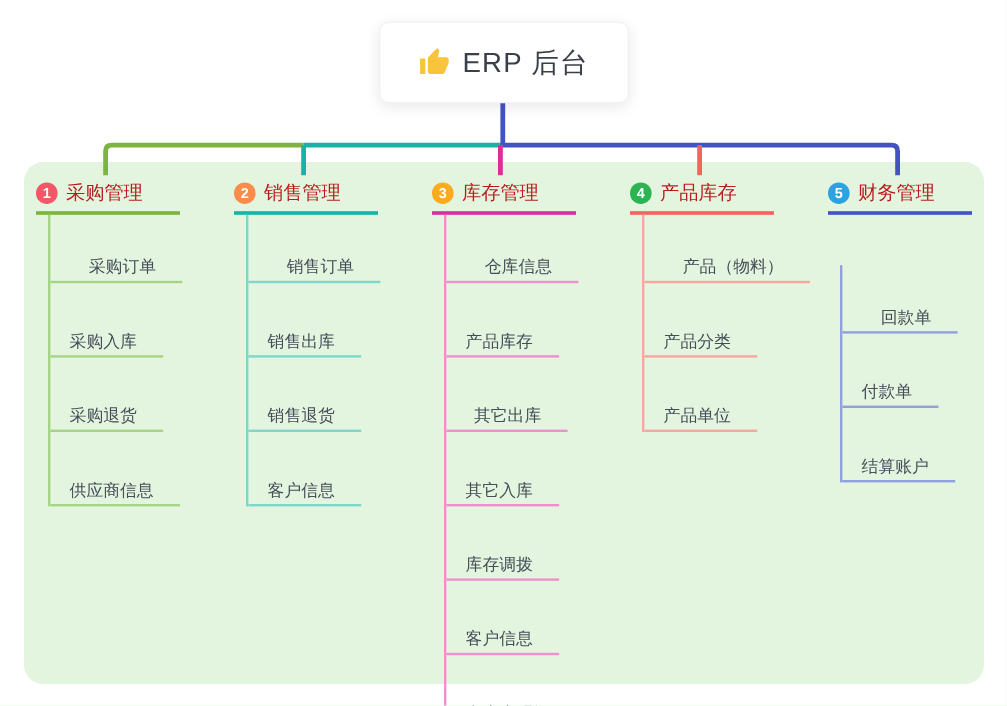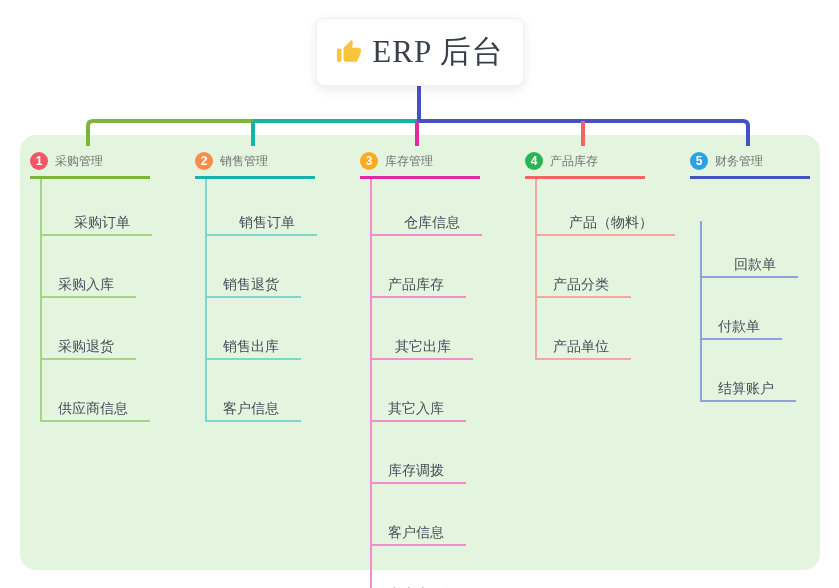--- a/index.html
+++ b/index.html
@@ -16,34 +16,34 @@
   
   #connectors{position:absolute;left:0;top:0;z-index:1;pointer-events:none;}
   
   .root-node{
     position:absolute;left:316px;top:18px;width:206px;height:66px;
     background:#ffffff;border:1px solid #f1f1f1;border-radius:8px;
     box-shadow:0 3px 12px rgba(0,0,0,.09);
     display:flex;align-items:center;justify-content:center;gap:10px;
     z-index:2;cursor:pointer;
   }
-  .root-node .title{font-size:31px;color:#3a4049;letter-spacing:1px;font-family:Liberation Serif, serif;}
+  .root-node .title{font-size:23px;color:#3a4049;letter-spacing:1px;}
   .root-node svg{display:block;}
   
   .branch-col{position:absolute;top:0;z-index:2;}
   .branch-header{
     margin-top:14px;width:120px;height:24px;padding-bottom:3px;
     display:flex;align-items:center;gap:7px;
     border-bottom:3px solid #888;cursor:pointer;
   }
   .branch-header .badge{
     width:18px;height:18px;border-radius:50%;flex:0 0 18px;
     color:#fff;font-size:12px;font-weight:bold;line-height:18px;text-align:center;
   }
-  .branch-header .blabel{font-size:12px;color:#737373;white-space:nowrap;}
+  .branch-header .blabel{font-size:16px;color:#b91c1c;white-space:nowrap;}
   .children{
     margin-left:10px;width:-moz-fit-content;width:fit-content;
     border-left:2px solid #ccc;
   }
   .child{
     height:55px;display:flex;align-items:flex-end;
     padding:0 22px 5px 16px;border-bottom:2px solid #ccc;
     width:max-content;cursor:pointer;
   }
   .child:first-child{height:50px;padding-left:32px;}
@@ -95,24 +95,24 @@
     <div class="branch-col" style="left: 195px; top: 135px;">
       <div class="branch-header" style="border-bottom-color: rgb(22, 179, 166);">
         <span class="badge" style="background: rgb(252, 140, 76);">2</span>
         <span class="blabel">销售管理</span>
       </div>
       <div class="children" style="border-left-color: rgb(127, 214, 201);">
         <div class="child" style="border-bottom-color: rgb(127, 214, 201);">
           <span>销售订单</span>
         </div>
         <div class="child" style="border-bottom-color: rgb(127, 214, 201);">
-          <span>销售退货</span>
+          <span>销售出库</span>
         </div>
         <div class="child" style="border-bottom-color: rgb(127, 214, 201);">
-          <span>销售出库</span>
+          <span>销售退货</span>
         </div>
         <div class="child" style="border-bottom-color: rgb(127, 214, 201);">
           <span>客户信息</span>
         </div>
       </div>
     </div>
     <div class="branch-col" style="left: 360px; top: 135px;">
       <div class="branch-header" style="border-bottom-color: rgb(225, 42, 156);">
         <span class="badge" style="background: rgb(251, 171, 29);">3</span>
         <span class="blabel">库存管理</span>

